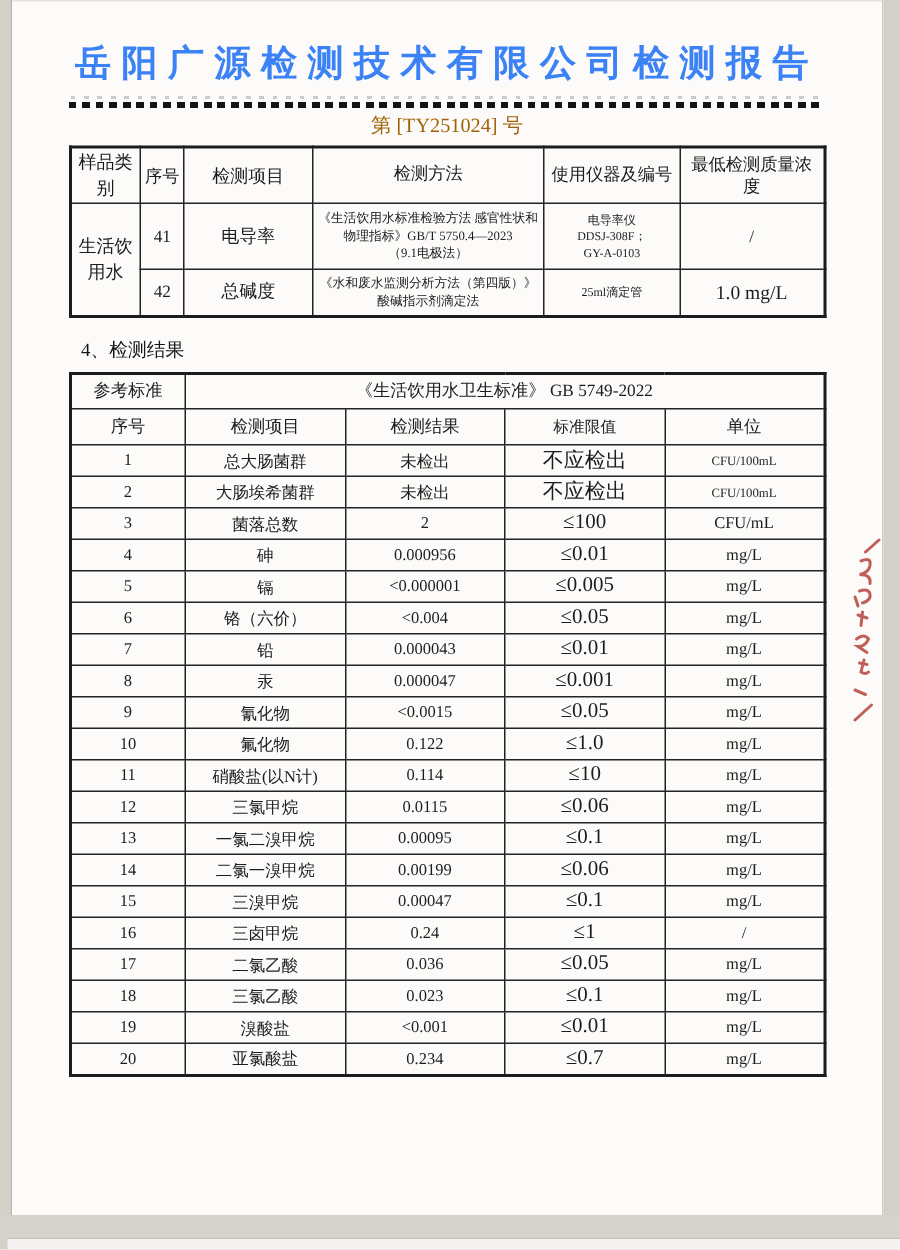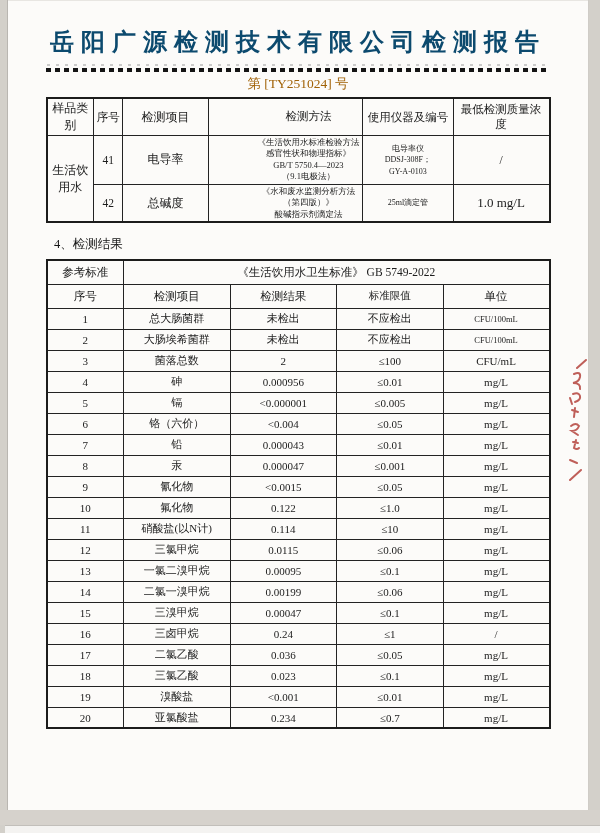--- a/index.html
+++ b/index.html
@@ -32,21 +32,21 @@
     background: #f4f3f1;
     border-top: 1px solid #c2bfba;
   }
   .doc-title {
     margin-top: 26px;
     text-align: center;
     font-family: "Liberation Sans", sans-serif;
     font-weight: bold;
     font-size: 24px;
     letter-spacing: 7px;
-    color: #0c4a6e;
+    color: #3b82f6;
     white-space: nowrap;
   }
   .dotted-rule-faint {
     margin: 6px auto 0;
     width: 502px; height: 2px;
     background: repeating-linear-gradient(90deg, #9a9a9a 0 3px, transparent 3px 9px);
     opacity: .5;
   }
   .dotted-rule {
     margin: 2px auto 0;
@@ -73,41 +73,41 @@
     padding: 1px 2px;
     font-weight: normal;
     overflow: hidden;
   }
   .method-table { border: 2px solid #1c1c1c; }
   .result-table { border: 2px solid #1c1c1c; }
   .method-table th { font-size: 11.5px; height: 25px; }
   .method-table .c-cat   { width: 47px;  font-size: 12px; }
   .method-table .c-no    { width: 29px;  font-size: 11.5px; }
   .method-table .c-item  { width: 85px;  font-size: 12px; }
-  .method-table .c-meth  { width: 154px; font-size: 8.5px; line-height: 1.35; padding-left: 48px; }
+  .method-table .c-meth  { width: 154px; font-size: 8.5px; line-height: 1.35; }
   .method-table .c-inst  { width: 90px;  font-size: 8px; line-height: 1.4; }
   .method-table .c-min   { width: 96px;  font-size: 11.5px; }
   .method-table .row-41 td { height: 44px; }
   .method-table .row-42 td { height: 31px; }
   .section-heading {
     margin: 13px 0 0 46px;
     font-size: 12.5px;
     color: #151515;
   }
   .result-table { width: 505px; margin-top: 6px; }
   .result-table th { height: 24px; font-size: 11.5px; }
   .result-table td { height: 21px; font-size: 11px; }
   .result-table .ref-row td { height: 24px; font-size: 11.5px; }
   .result-table .c-no2   { width: 77px; }
   .result-table .c-item2 { width: 200px; }
   .result-table .c-res   { width: 122px; }
   .result-table .c-lim   { width: 56px; font-size: 10.5px; font-family: Liberation Serif, serif; }
   .result-table .c-unit  { width: 50px; }
   .result-table td.small-unit { font-size: 8.5px; }
-  .result-table td.limit-cell { font-size: 11px; }
+  .result-table td.limit-cell { font-size: 14px; }
   .page-footer {
     margin-top: 9px;
     text-align: center;
     font-size: 10.5px;
     letter-spacing: 2px;
     color: #222;
   }
   .red-annotation {
     position: absolute;
     left: 558px; top: 348px;

